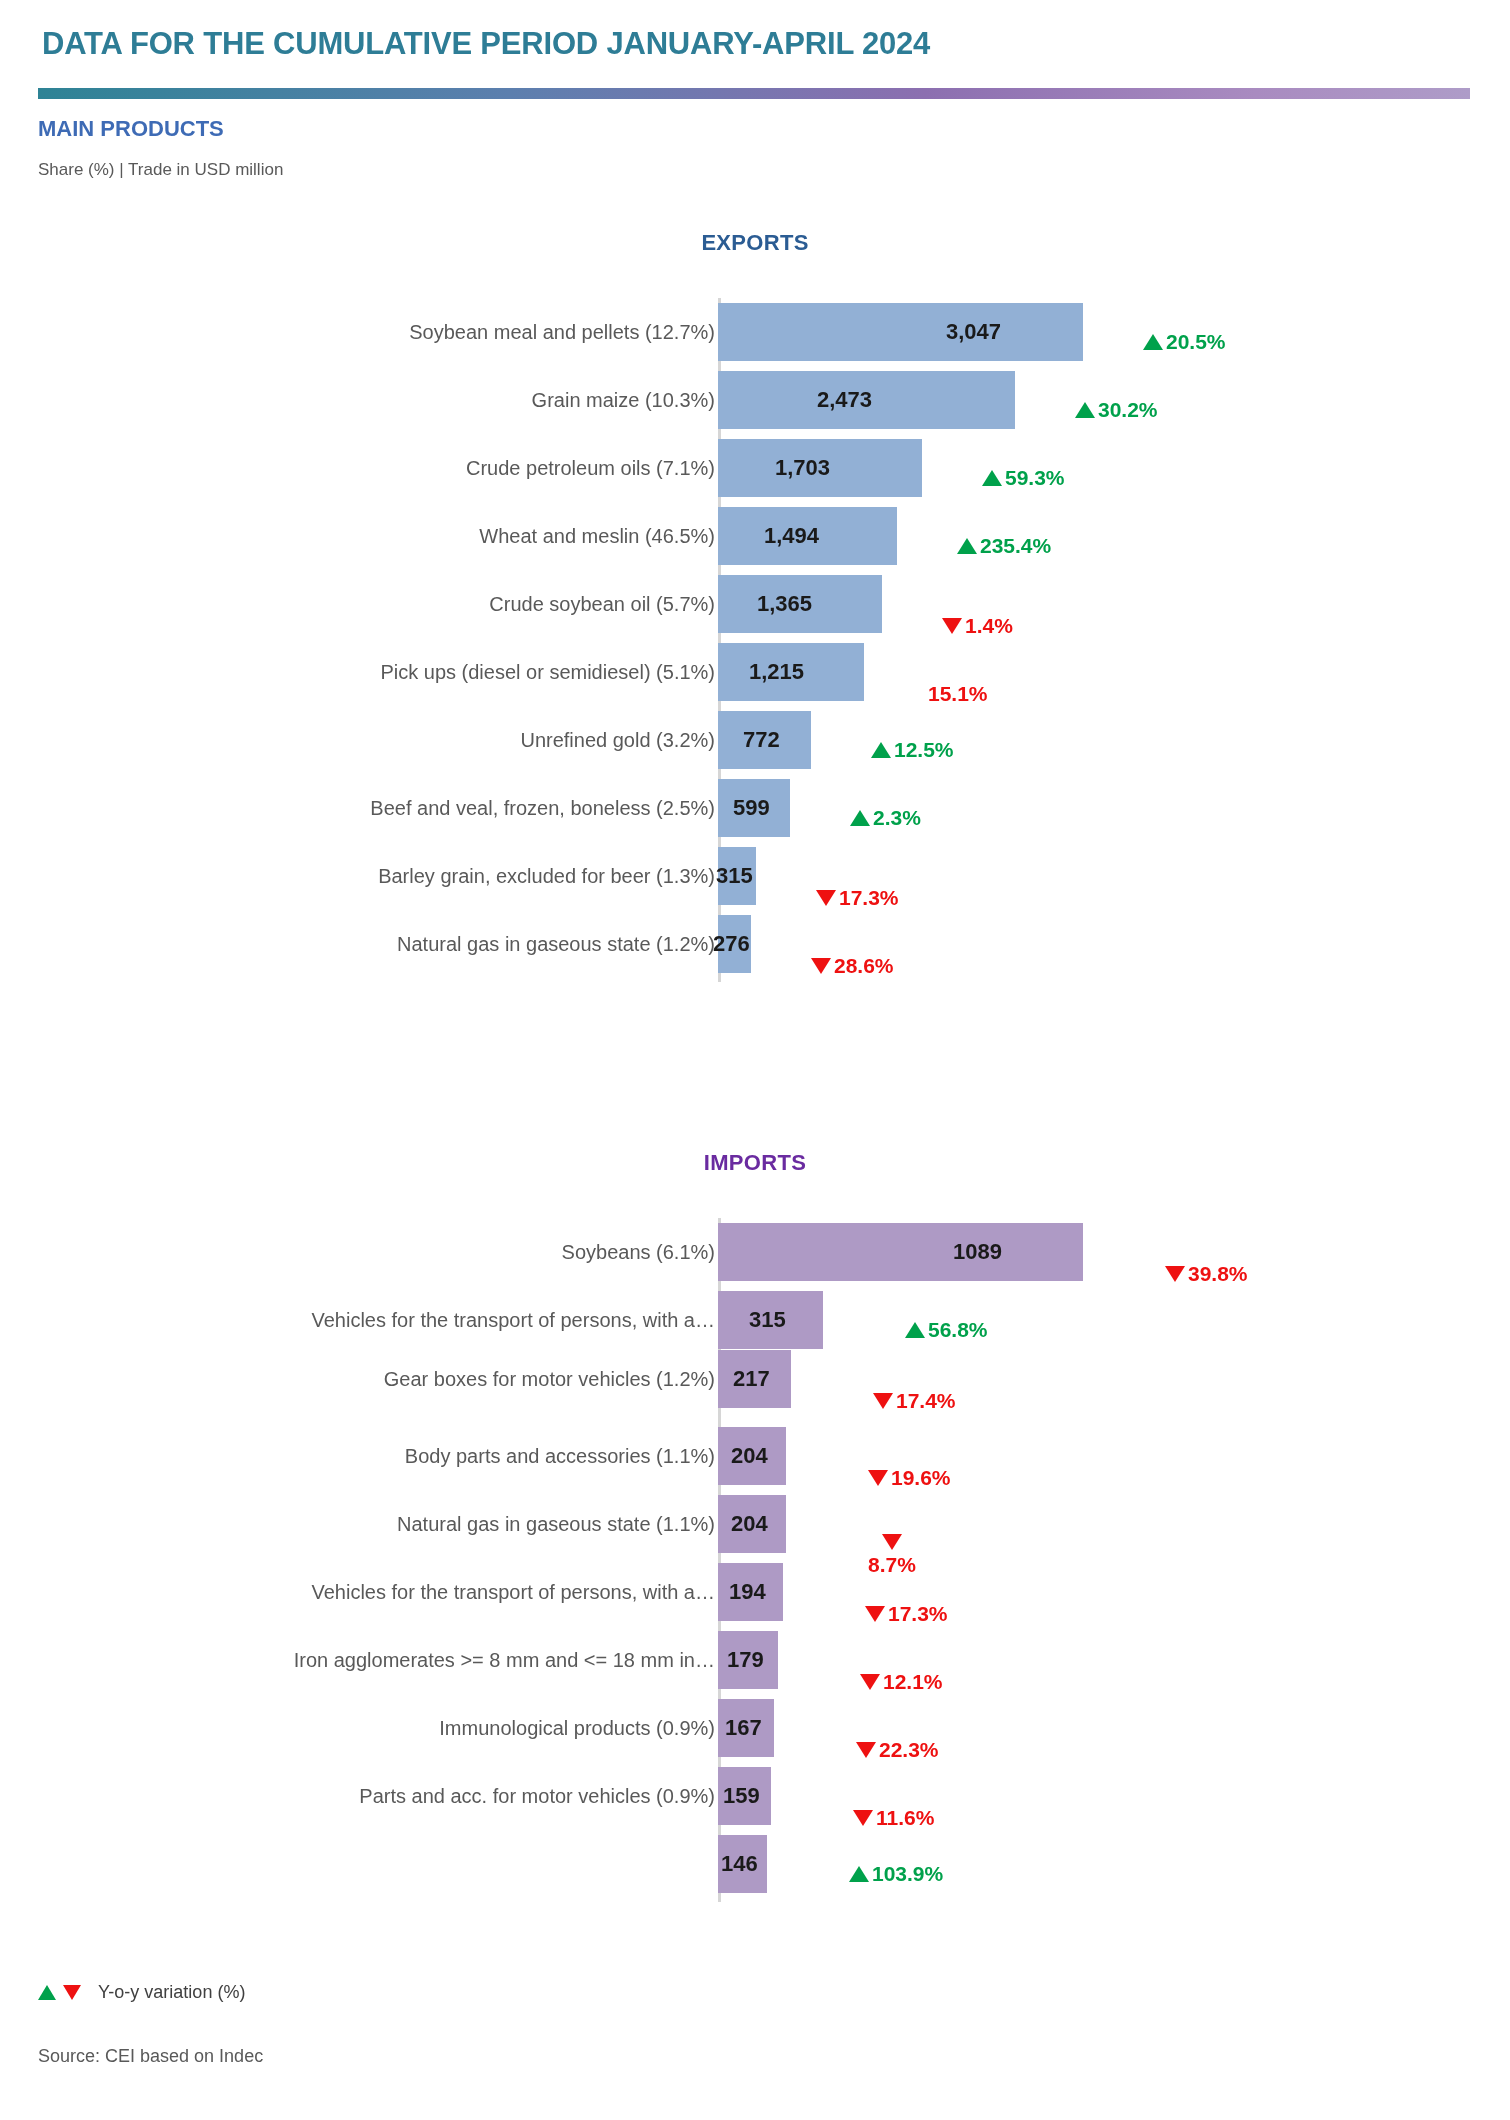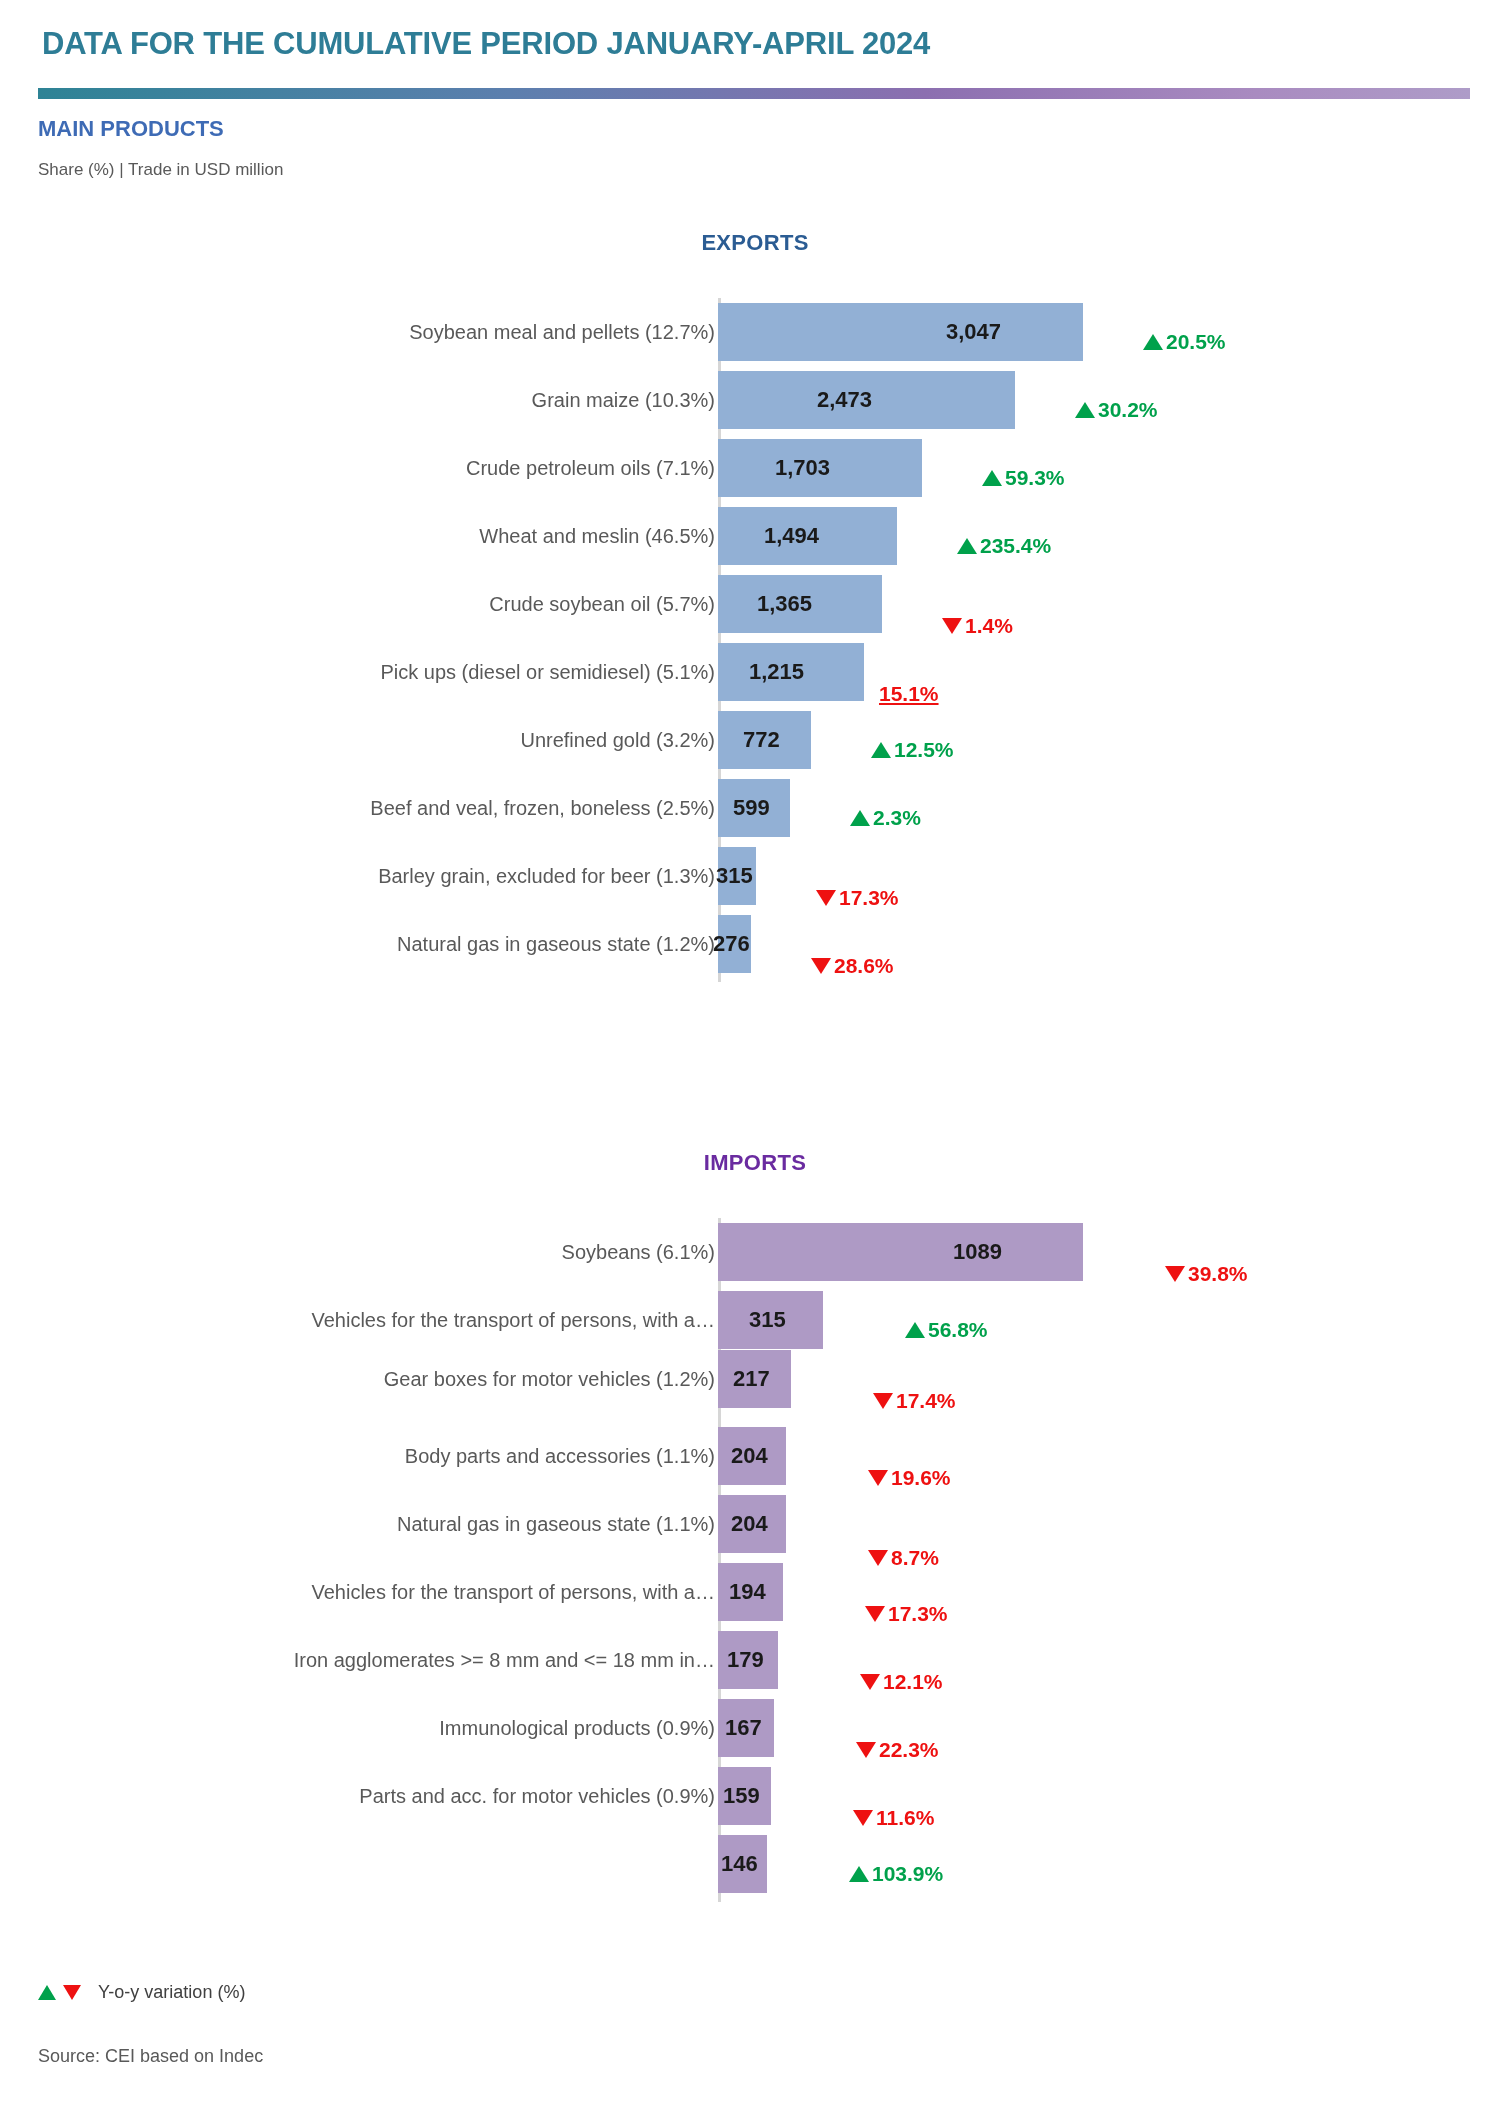--- a/index.html
+++ b/index.html
@@ -225,21 +225,21 @@
         <div class="bar-value" style="left: 757px;">1,365</div>
         <div class="variation down" style="left: 942px; top: 32px;">
           <span class="tri down"></span>
           <span>1.4%</span>
         </div>
       </div>
       <div class="row" style="top: 408px;">
         <div class="cat-label">Pick ups (diesel or semidiesel) (5.1%)</div>
         <div class="bar exp" style="width: 146px;"></div>
         <div class="bar-value" style="left: 749px;">1,215</div>
-        <div class="variation down" style="left: 879px; top: 32px; text-decoration: underline;">
+        <div class="variation down" style="left: 928px; top: 32px;">
           <span>15.1%</span>
         </div>
       </div>
       <div class="row" style="top: 476px;">
         <div class="cat-label">Unrefined gold (3.2%)</div>
         <div class="bar exp" style="width: 93px;"></div>
         <div class="bar-value" style="left: 743px;">772</div>
         <div class="variation up" style="left: 871px; top: 32px;">
           <span class="tri up"></span>
           <span>12.5%</span>
@@ -312,21 +312,21 @@
         <div class="bar-value" style="left: 731px;">204</div>
         <div class="variation down" style="left: 868px; top: 32px;">
           <span class="tri down"></span>
           <span>19.6%</span>
         </div>
       </div>
       <div class="row" style="top: 340px;">
         <div class="cat-label">Natural gas in gaseous state (1.1%)</div>
         <div class="bar imp" style="width: 68px;"></div>
         <div class="bar-value" style="left: 731px;">204</div>
-        <div class="variation down" style="left: 868px; top: 44px;">
+        <div class="variation down" style="left: 868px; top: 32px; flex-direction: column;">
           <span class="tri down"></span>
           <span>8.7%</span>
         </div>
       </div>
       <div class="row" style="top: 408px;">
         <div class="cat-label">Vehicles for the transport of persons, with a…</div>
         <div class="bar imp" style="width: 65px;"></div>
         <div class="bar-value" style="left: 729px;">194</div>
         <div class="variation down" style="left: 865px; top: 32px;">
           <span class="tri down"></span>

